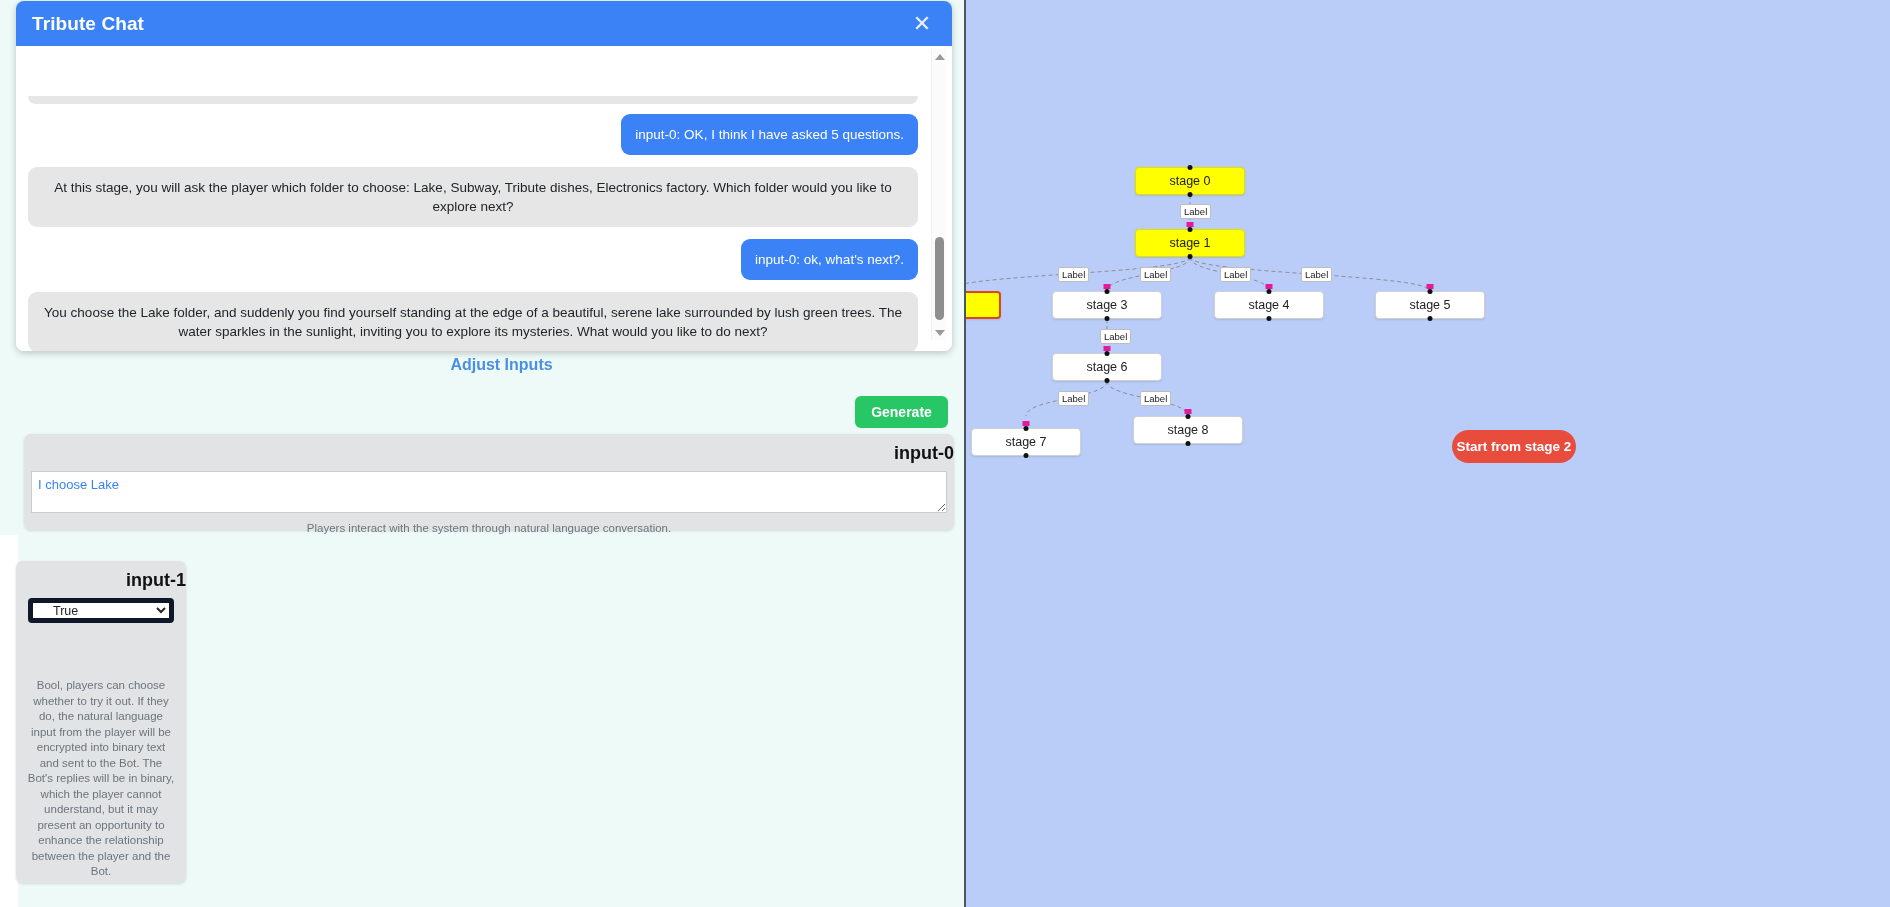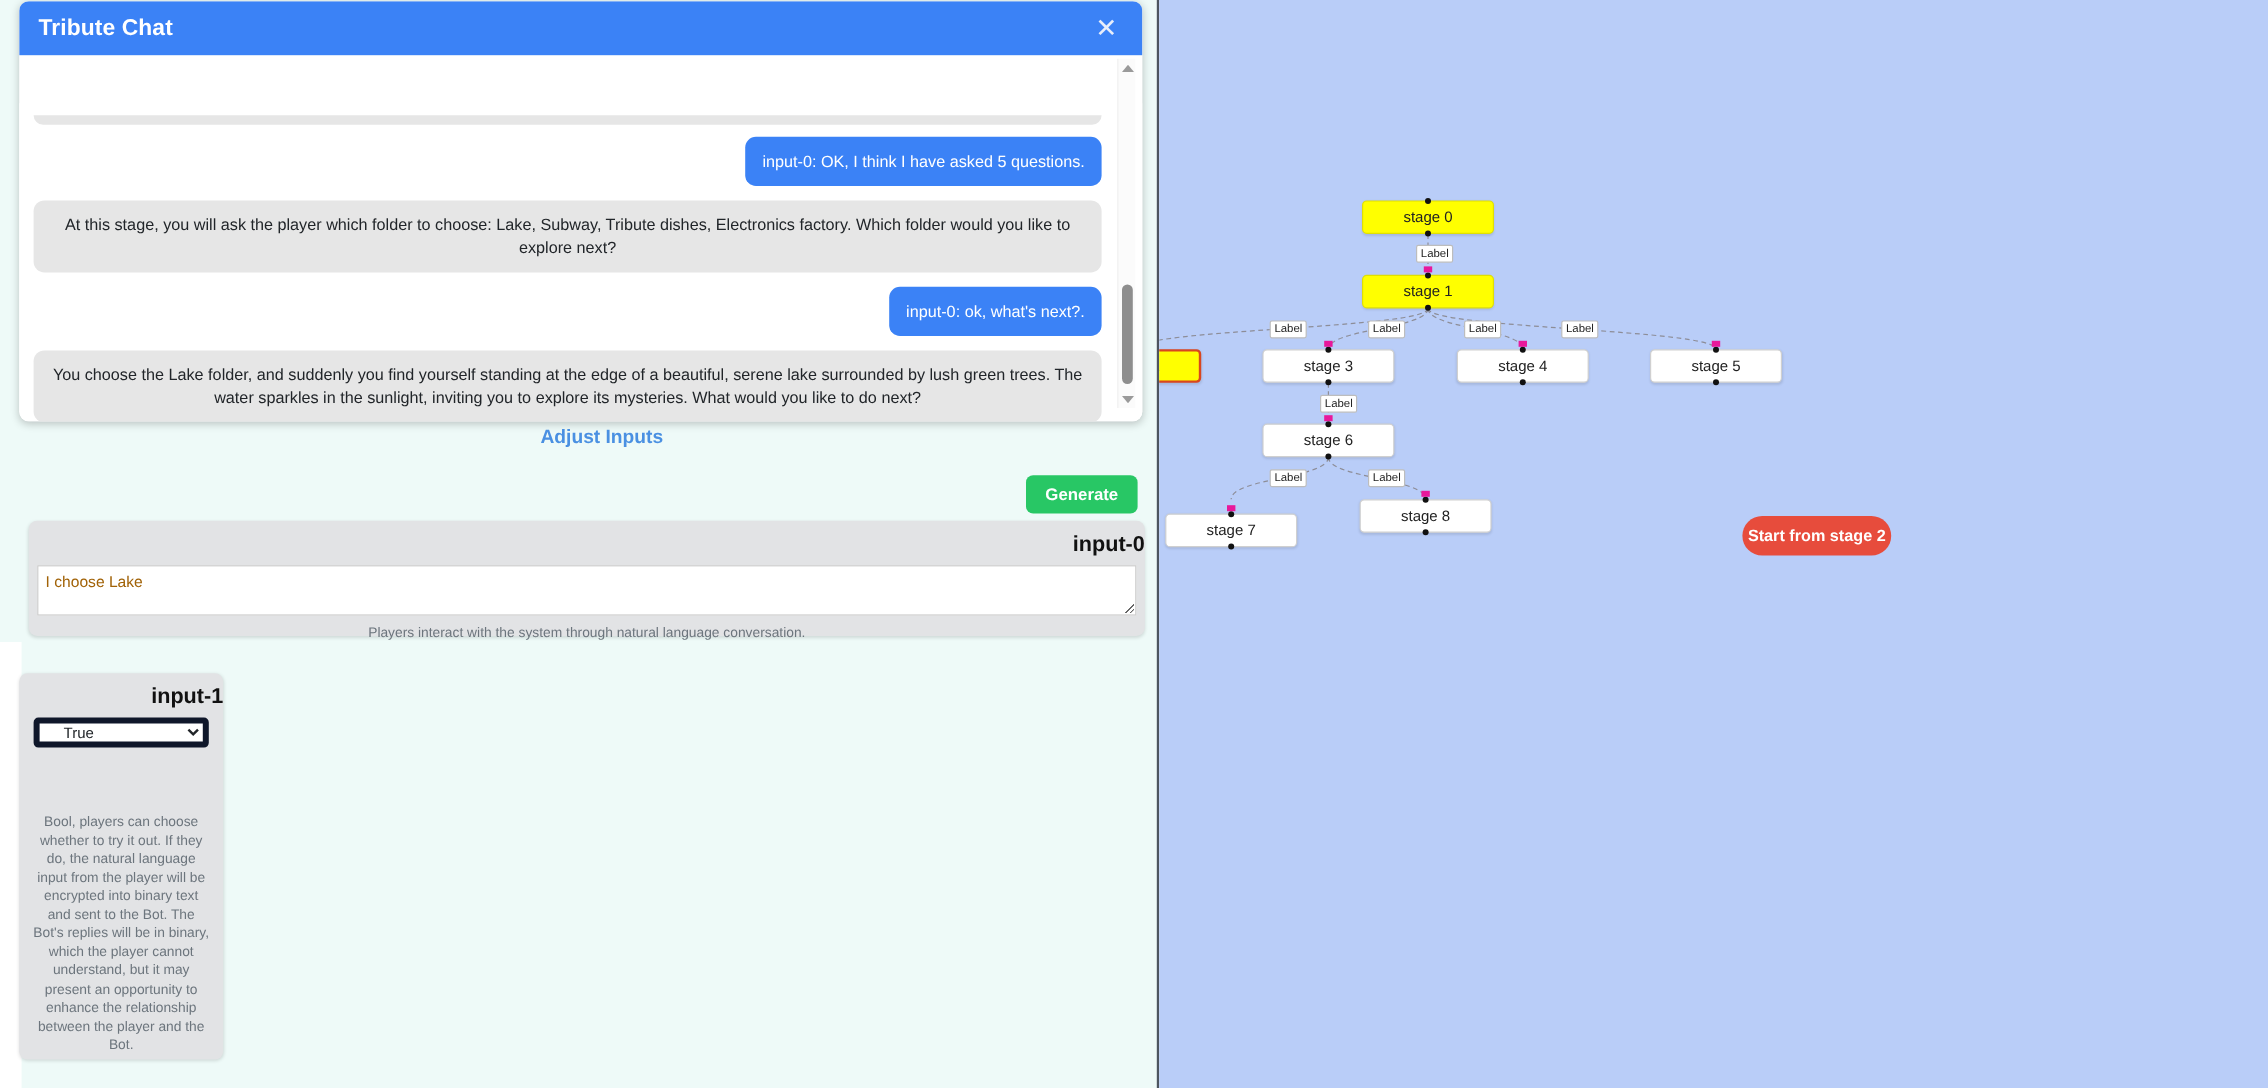--- a/index.html
+++ b/index.html
@@ -134,21 +134,21 @@
   .input-card-title {
     text-align: right; font-size: 18px; font-weight: bold;
     color: #111; padding: 9px 0 7px;
   }
   .input-textarea {
     display: block;
     width: 916px; height: 42px;
     margin: 0 auto;
     background: #ffffff;
     border: 1px solid #ccc; border-radius: 0;
-    font-size: 13px; color: #a16207;
+    font-size: 13px; color: #3b82f6;
     font-family: "Liberation Sans", sans-serif;
     padding: 5px 6px;
     resize: vertical;
   }
   .input-help {
     text-align: center; font-size: 11.5px; color: #6c757d;
     padding-top: 9px;
   }
   .input-select {
     display: block; width: 146px; height: 25px;

